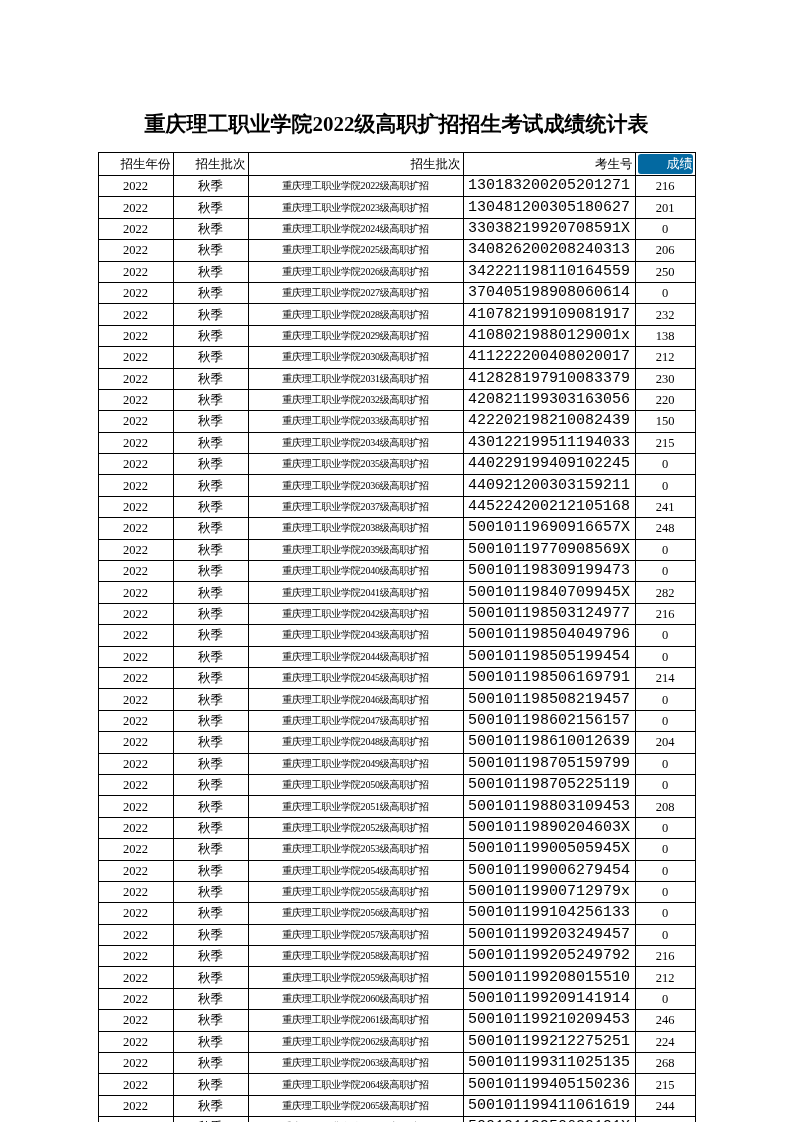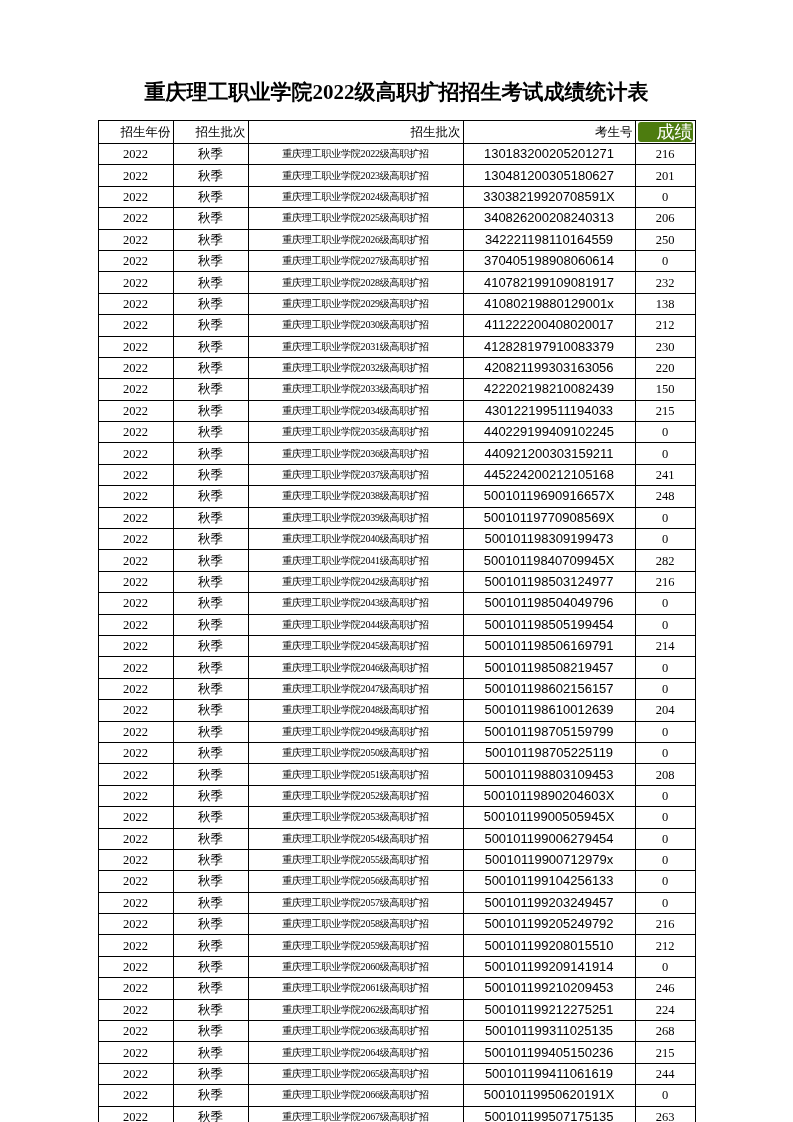--- a/index.html
+++ b/index.html
@@ -11,21 +11,21 @@
     width: 793px;
     height: 1122px;
     font-family: "Liberation Serif", "DejaVu Serif", serif;
     color: #000000;
   }
   .page {
     position: relative;
     width: 793px;
     height: 1122px;
     box-sizing: border-box;
-    padding: 64px 60px 0 60px;
+    padding: 96px 60px 0 60px;
   }
   .doc-title {
     text-align: center;
     font-size: 21px;
     font-weight: bold;
     letter-spacing: 0px;
     margin: 14px 0 14px 0;
     font-family: "Liberation Serif", "DejaVu Serif", serif;
   }
   table.grades {
@@ -57,35 +57,35 @@
   col.c-batch  { width: 215px; }
   col.c-exam   { width: 172px; }
   col.c-score  { width: 60px; }
 
   .th-score-cell {
     padding: 0;
     position: relative;
   }
   .th-score-inner {
     display: block;
-    background: #4d7c0f;
+    background: #0369a1;
     color: #ffffff;
     width: 100%;
     height: 20px;
     line-height: 20px;
     border-radius: 3px;
-    font-size: 18px;
+    font-size: 13px;
   }
   .cell-batch {
     font-size: 10px;
     letter-spacing: -0.2px;
   }
   .cell-exam {
-    font-size: 13px;
-    font-family: Liberation Sans, sans-serif;
+    font-size: 15px;
+    font-family: Liberation Mono, monospace;
   }
 </style>
 </head>
 <body>
 
 <div class="page">
 
   <h1 class="doc-title">重庆理工职业学院2022级高职扩招招生考试成绩统计表</h1>
 
   <table class="grades">

